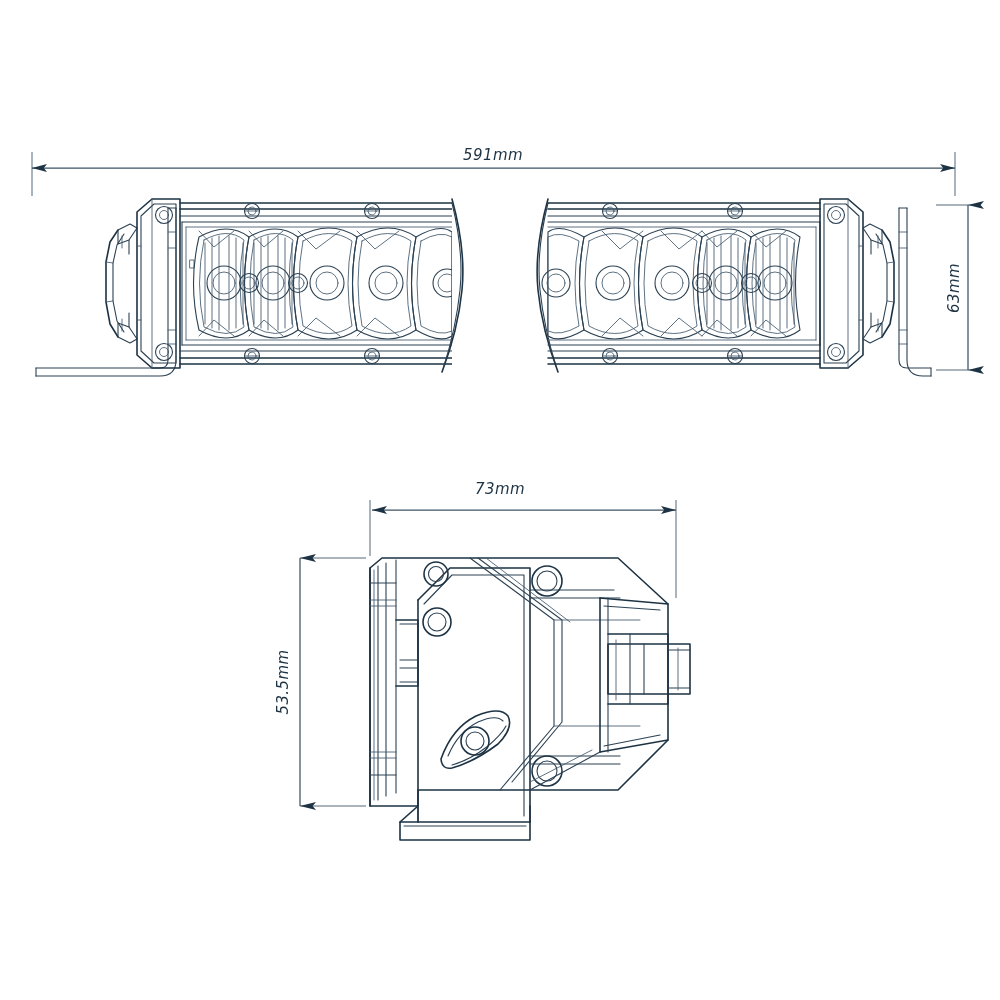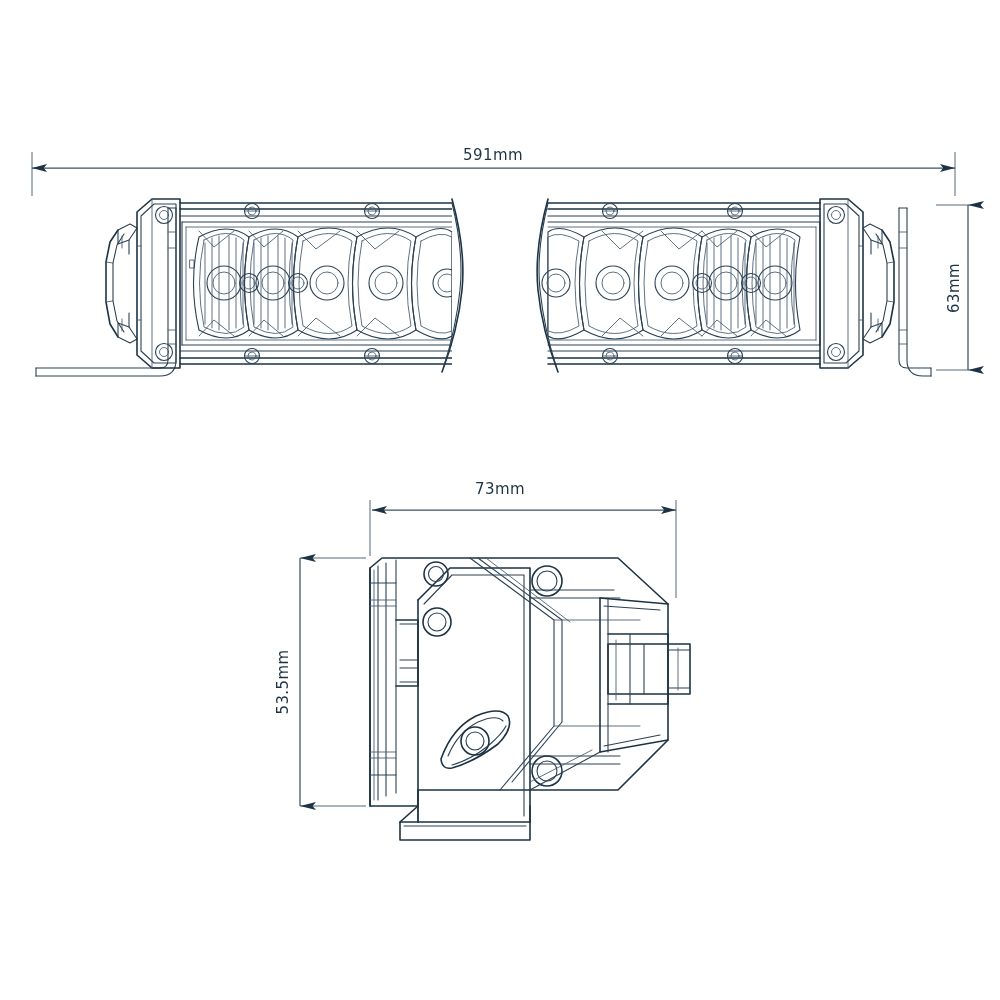--- a/index.html
+++ b/index.html
@@ -10,20 +10,21 @@
   body {
     width: 1000px;
     height: 1000px;
     font-family: "DejaVu Sans", "Liberation Sans", sans-serif;
     overflow: hidden;
   }
   #drawing-root {
     position: relative;
     width: 1000px;
     height: 1000px;
+    font-style: italic;
   }
   svg#tech-drawing {
     display: block;
     width: 1000px;
     height: 1000px;
   }
   .ln {
     fill: none;
     stroke: #1d3344;
     stroke-width: 1.6;

